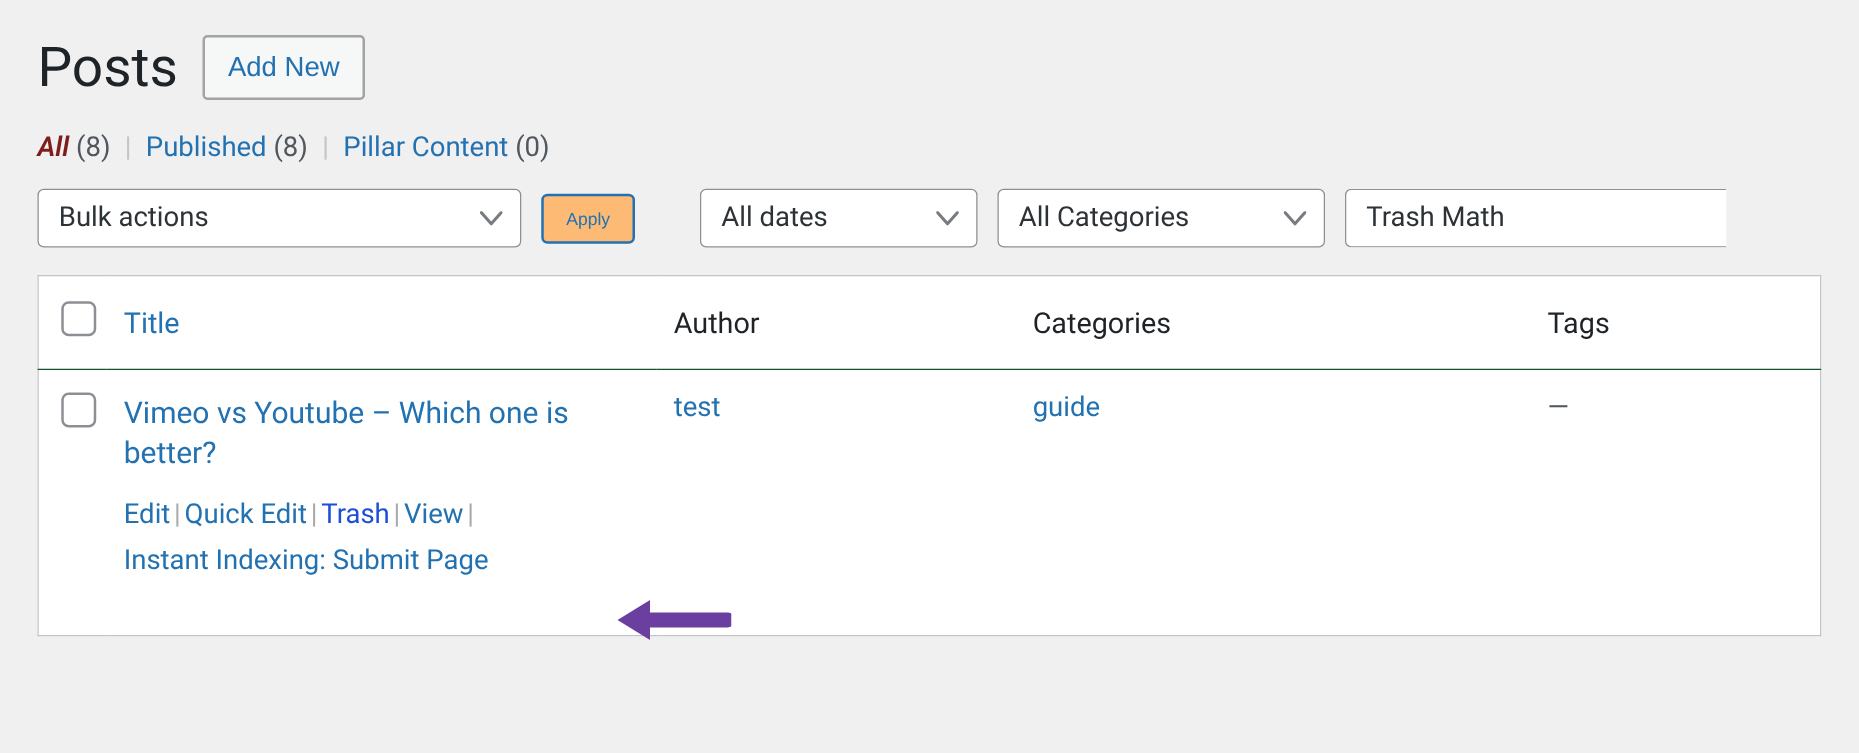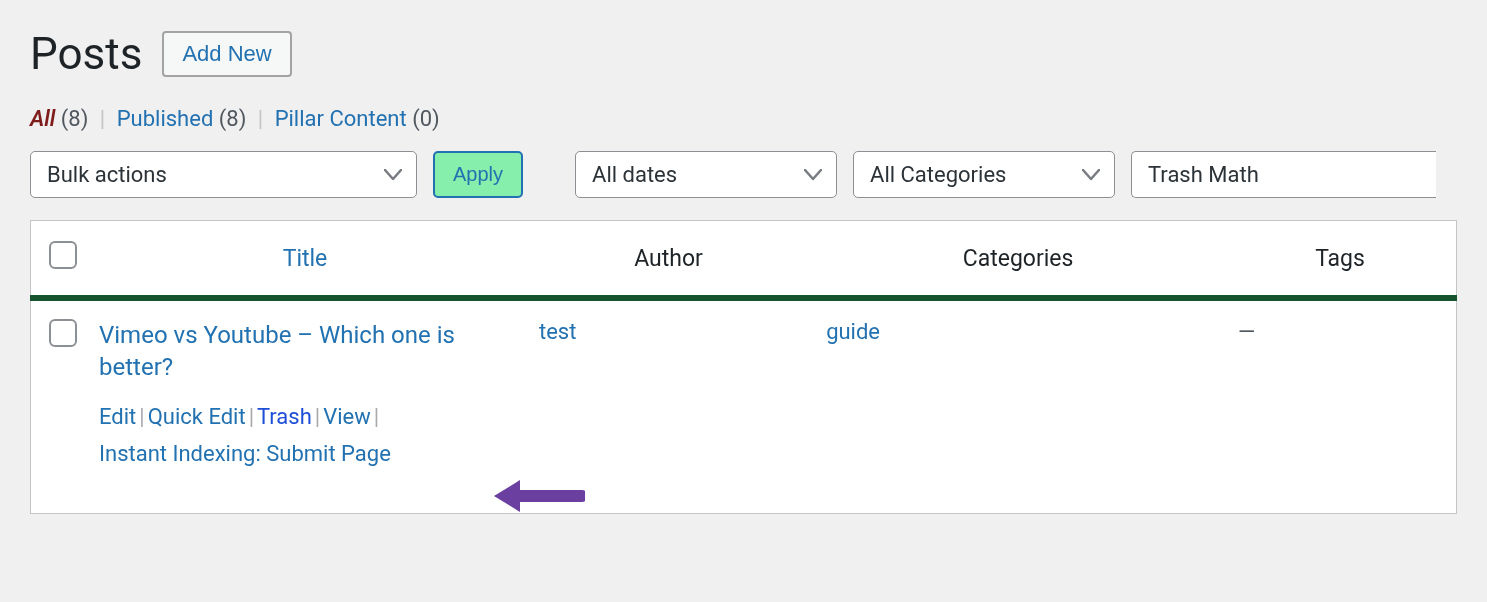--- a/index.html
+++ b/index.html
@@ -10,21 +10,20 @@
     font-family: -apple-system, BlinkMacSystemFont, "Segoe UI", Roboto, Helvetica, Arial, sans-serif;
     color: #1d2327;
     font-size: 22px;
     width: 1487px;
   }
   .wrap {
     padding: 28px 30px 40px 30px;
   }
   .header-row {
     display: flex;
-    align-items: center;
     gap: 20px;
     margin-bottom: 26px;
   }
   h1 {
     font-size: 44px;
     font-weight: 400;
     margin: 0;
     color: #1d2327;
   }
   .add-new {
@@ -61,52 +60,52 @@
     background: #fff;
     border: 1.5px solid #8c8f94;
     border-radius: 5px;
     padding: 10px 44px 10px 16px;
     font-size: 22px;
     color: #2c3338;
     cursor: pointer;
     min-height: 34px;
   }
   .select-wrap.bulk { width: 387px; }
-  .select-wrap.dates { width: 262px; }
+  .select-wrap.dates { width: 222px; }
   .select-wrap.cats { width: 262px; }
   .select-wrap.rankmath { width: 305px; border-right: none; border-radius: 5px 0 0 5px;}
   .chevron {
     position: absolute;
     right: 14px;
     top: 50%;
     transform: translateY(-50%);
     pointer-events: none;
   }
   .chevron svg { display:block; }
   .apply-btn {
     border: 2px solid #2271b1;
     color: #2271b1;
-    background: #86efac;
+    background: #fdba74;
     padding: 10px 18px;
-    font-size: 20px;
+    font-size: 14px;
     border-radius: 5px;
     cursor: pointer;
   }
   table.posts {
     width: 100%;
     border-collapse: collapse;
     background: #fff;
     border: 1px solid #c3c4c7;
   }
   table.posts th {
-    text-align: center;
+    text-align: left;
     font-weight: 400;
     font-size: 23px;
     padding: 20px 14px;
-    border-bottom: 6px solid #14532d;
+    border-bottom: 1px solid #14532d;
     vertical-align: middle;
   }
   table.posts th.check-col, table.posts td.check-col {
     width: 50px;
     padding-left: 18px;
     padding-right: 8px;
     vertical-align: top;
   }
   table.posts th.title-col { width: 440px; }
   table.posts th a { color: #2271b1; text-decoration: none; }

